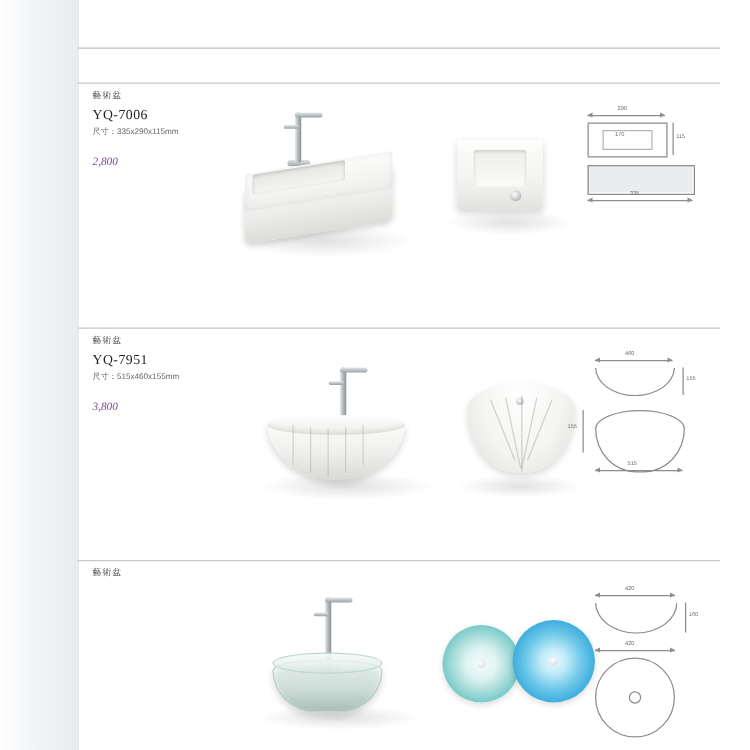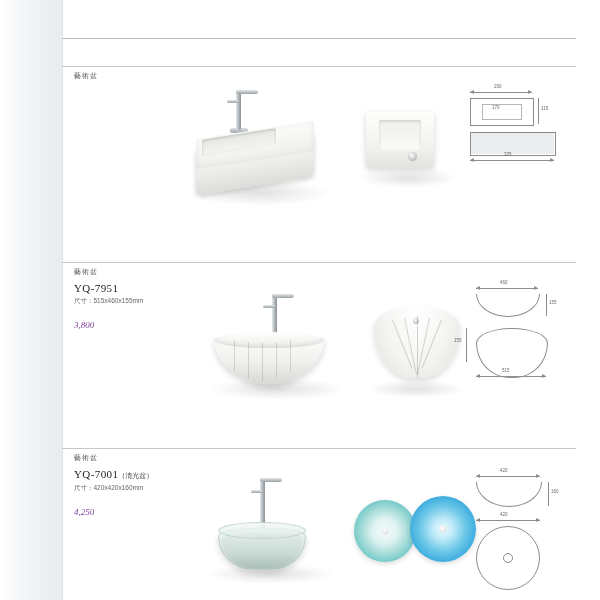--- a/index.html
+++ b/index.html
@@ -354,20 +354,25 @@
 
   <div class="left-band"></div>
   <div class="left-band-line"></div>
 
   <div class="header-rule"></div>
 
   <div class="section" style="top:66px; height:195px;">
     <div class="section-rule"></div>
     <div class="section-tag">藝術盆</div>
 
+    <div class="model-block" style="top:20px;">
+      <div class="model-code">YQ-7006</div>
+      <div class="model-size">尺寸：335x290x115mm</div>
+      <div class="model-price">2,800</div>
+    </div>
 
     <div class="photo" style="left:110px; top:18px; width:170px; height:130px;">
       <div class="shadow-blob" style="left:18px; top:96px; width:140px; height:26px;"></div>
       <div class="faucet-base" style="left:58px; top:44px;"></div>
       <div class="faucet-stem" style="left:64px; top:6px;"></div>
       <div class="faucet-spout" style="left:64px; top:6px;"></div>
       <div class="faucet-handle" style="left:55px; top:16px;"></div>
       <div class="sq-body" style="left:24px; top:58px;"></div>
       <div class="sq-top" style="left:24px; top:46px;"></div>
       <div class="sq-inner" style="left:30px; top:50px;"></div>
@@ -442,25 +447,20 @@
       <div class="shell-front" style="left:14px; top:44px; width:70px; height:48px; background:#ffffff; border:1px solid #8d8d8d; box-shadow:none;"></div>
       <div class="arrowline" style="left:14px; top:92px; width:70px;"></div>
       <div class="tech-dim" style="left:40px; top:84px;">515</div>
     </div>
   </div>
 
   <div class="section" style="top:448px; height:152px;">
     <div class="section-rule"></div>
     <div class="section-tag">藝術盆</div>
 
-    <div class="model-block" style="top:20px;">
-      <div class="model-code"><span>YQ-7001</span><span class="variant">（清光盆）</span></div>
-      <div class="model-size">尺寸：420x420x160mm</div>
-      <div class="model-price">4,250</div>
-    </div>
 
 
     <div class="photo" style="left:120px; top:18px; width:170px; height:120px;">
       <div class="shadow-blob" style="left:24px; top:98px; width:130px; height:20px;"></div>
       <div class="faucet-base" style="left:72px; top:68px;"></div>
       <div class="faucet-stem" style="left:78px; top:12px; height:58px;"></div>
       <div class="faucet-spout" style="left:78px; top:12px;"></div>
       <div class="faucet-handle" style="left:69px; top:24px;"></div>
       <div class="glass-bowl" style="left:36px; top:62px;"></div>
       <div class="glass-rim" style="left:36px; top:56px;"></div>

